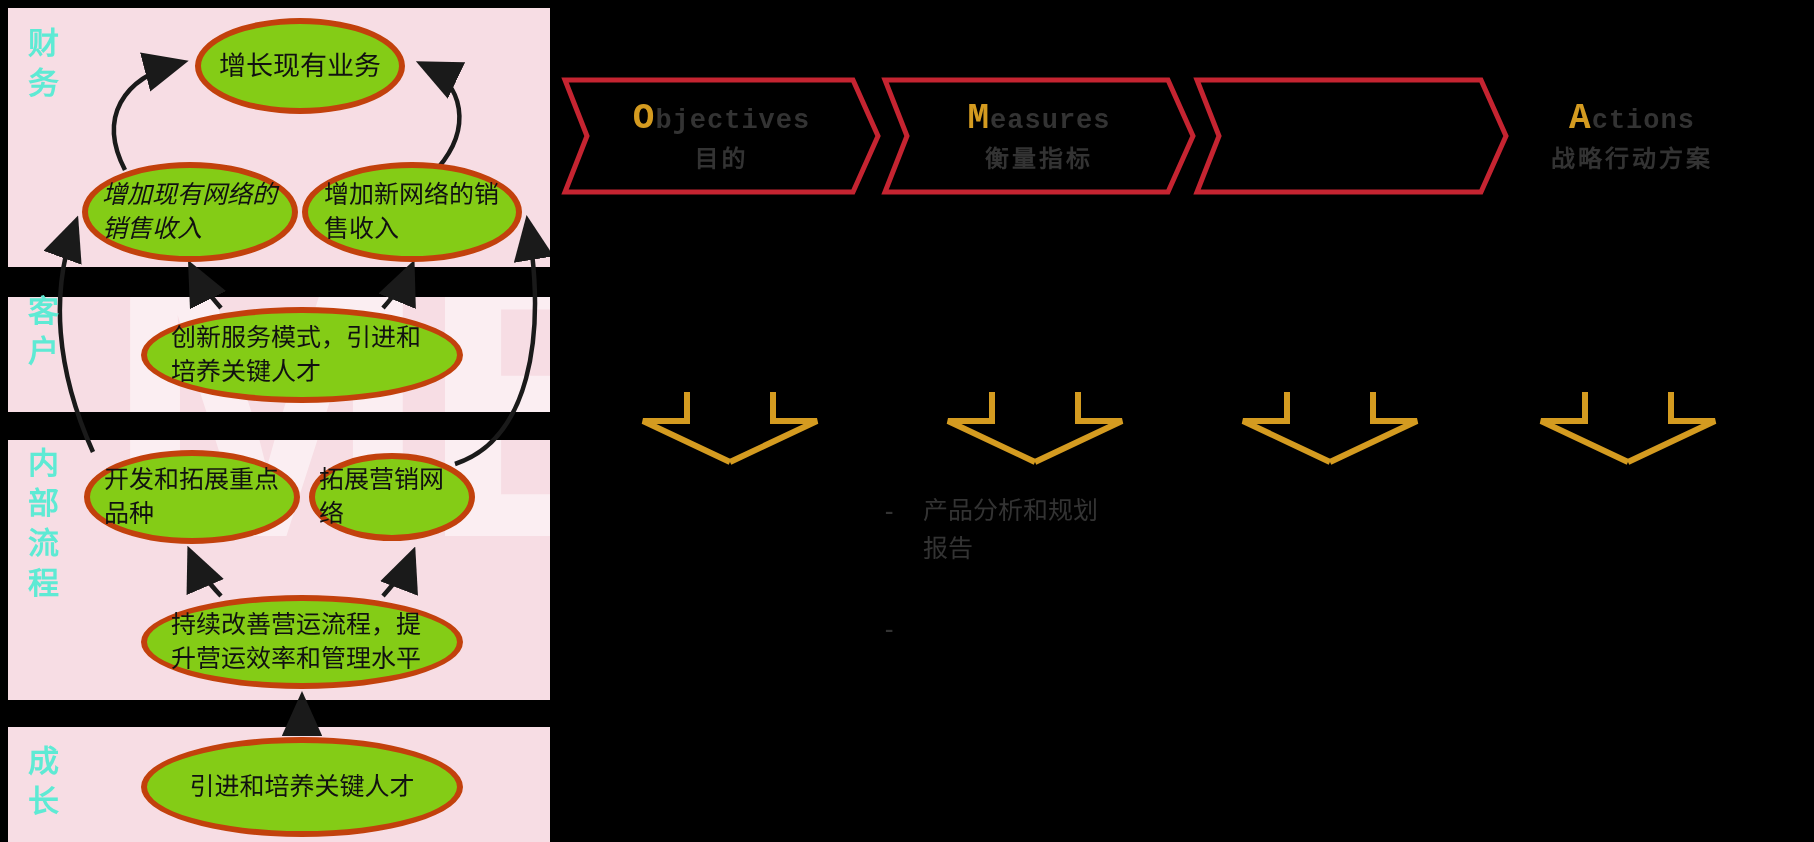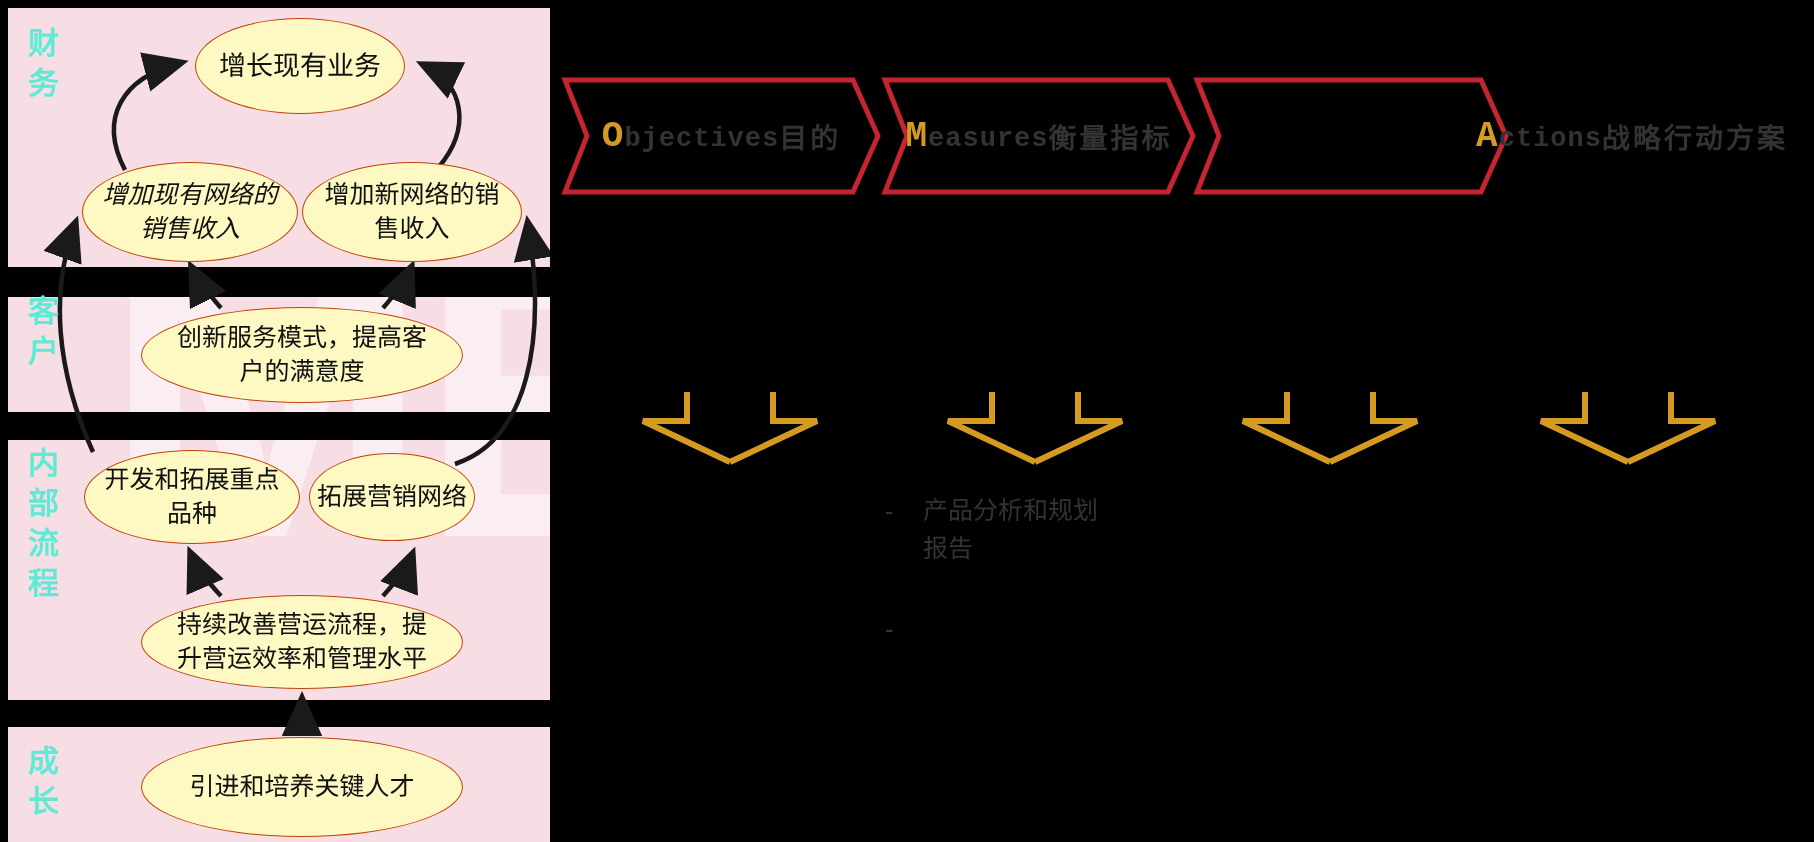--- a/index.html
+++ b/index.html
@@ -21,33 +21,33 @@
   .band1{top:259px;height:30px;}
   .band2{top:404px;height:28px;}
   .band3{top:692px;height:27px;}
   .sec-label{position:absolute;left:20px;z-index:4;width:36px;
              font-size:31px;font-weight:bold;color:#5eead4;line-height:40px;
              word-break:break-all;}
   .lbl-finance {top:16px;}
   .lbl-customer{top:284px;}
   .lbl-internal{top:436px;}
   .lbl-growth  {top:734px;}
-  .node{position:absolute;z-index:4;background:#fef9c3;border:1px solid #c2410c;border-radius:50%;
-        display:flex;align-items:center;justify-content:center;text-align:center;
+  .node{position:absolute;z-index:4;background:#84cc16;border:6px solid #c2410c;border-radius:50%;
+        display:flex;align-items:center;justify-content:center;
         font-size:25px;line-height:34px;color:#111;box-sizing:border-box;}
   .arrows{position:absolute;left:0;top:0;z-index:3;}
 
   
   .overlay{position:absolute;left:0;top:0;z-index:1;}
-  .banner-text{position:absolute;top:84px;height:104px;display:flex;flex-direction:row;
+  .banner-text{position:absolute;top:84px;height:104px;display:flex;flex-direction:column;
                align-items:center;justify-content:center;z-index:2;}
   .banner-en{font-family:"Liberation Mono","DejaVu Sans Mono",monospace;
              font-size:27px;font-weight:bold;color:#333;letter-spacing:1px;white-space:nowrap;}
   .banner-en .initial{color:#d49b20;font-size:36px;}
-  .banner-zh{font-size:28px;font-weight:bold;color:#333;letter-spacing:3px;white-space:nowrap;}
+  .banner-zh{font-size:24px;font-weight:bold;color:#333;letter-spacing:3px;white-space:nowrap;}
 
   .bullets{position:absolute;left:885px;top:492px;width:260px;z-index:2;
            font-size:25px;line-height:38px;color:#333;}
   .bullet{display:flex;margin-bottom:42px;}
   .bullet .dash{width:38px;flex:0 0 38px;font-weight:bold;}
   .bullet .btxt{width:192px;}
 </style>
 </head>
 <body>
 
@@ -96,21 +96,21 @@
 
     <div class="node" style="left:74px;top:154px;width:216px;height:100px;padding:0 14px;font-style:italic;">
       <span>增加现有网络的销售收入</span>
       </div>
 
     <div class="node" style="left:294px;top:154px;width:220px;height:100px;padding:0 16px;">
       <span>增加新网络的销售收入</span>
       </div>
 
     <div class="node" style="left:133px;top:299px;width:322px;height:96px;padding:0 24px;">
-      <span>创新服务模式，提高客户的满意度</span>
+      <span>创新服务模式，引进和培养关键人才</span>
       </div>
 
     <div class="node" style="left:76px;top:442px;width:216px;height:94px;padding:0 14px;">
       <span>开发和拓展重点品种</span>
       </div>
 
     <div class="node" style="left:301px;top:445px;width:166px;height:88px;padding:0 4px;">
       <span>拓展营销网络</span>
       </div>
 

